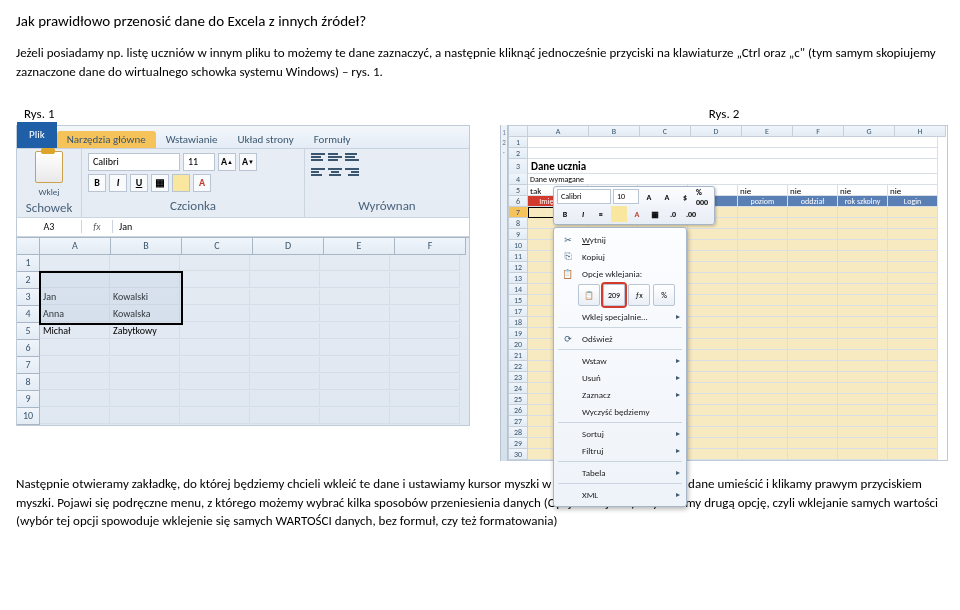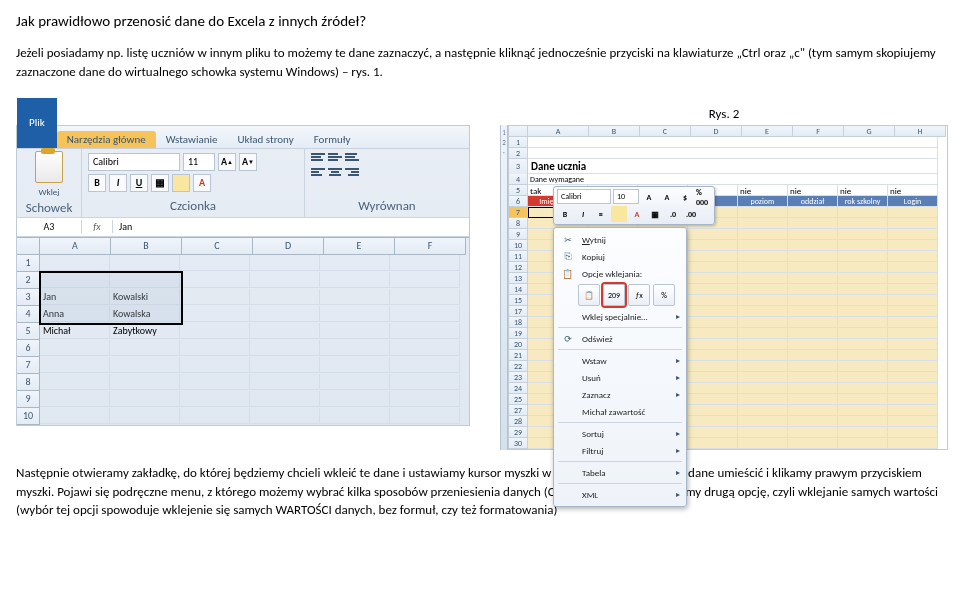--- a/index.html
+++ b/index.html
@@ -48,21 +48,21 @@
   .tabstrip {
     display: flex;
     align-items: flex-end;
     height: 22px;
     background: linear-gradient(#f3f7fb,#e4ecf5);
     border-bottom: 1px solid #c8d2de;
   }
   .filetab {
     background: #1f5fa8;
     color: #fff;
-    padding: 16px 12px;
+    padding: 4px 12px;
     font-size: 11px;
     height: 18px;
     line-height: 18px;
   }
   .tab {
     padding: 2px 10px;
     color: #3b5770;
     font-size: 11px;
   }
   .tab.active {
@@ -812,20 +812,31 @@
             <div class="mcell cream" style="width:50px"></div>
             <div class="mcell cream" style="width:50px"></div>
             <div class="mcell cream" style="width:50px"></div>
             <div class="mcell cream" style="width:50px"></div>
             <div class="mcell cream" style="width:50px"></div>
             <div class="mcell cream" style="width:50px"></div>
             <div class="mcell cream" style="width:50px"></div>
           </div>
           <div class="minirow">
             <div class="mrowhead">25</div>
+            <div class="mcell cream" style="width:60px"></div>
+            <div class="mcell cream" style="width:50px"></div>
+            <div class="mcell cream" style="width:50px"></div>
+            <div class="mcell cream" style="width:50px"></div>
+            <div class="mcell cream" style="width:50px"></div>
+            <div class="mcell cream" style="width:50px"></div>
+            <div class="mcell cream" style="width:50px"></div>
+            <div class="mcell cream" style="width:50px"></div>
+          </div>
+          <div class="minirow">
+            <div class="mrowhead">26</div>
             <div class="mcell cream" style="width:60px"></div>
             <div class="mcell cream" style="width:50px"></div>
             <div class="mcell cream" style="width:50px"></div>
             <div class="mcell cream" style="width:50px"></div>
             <div class="mcell cream" style="width:50px"></div>
             <div class="mcell cream" style="width:50px"></div>
             <div class="mcell cream" style="width:50px"></div>
             <div class="mcell cream" style="width:50px"></div>
           </div>
           <div class="minirow">
@@ -935,21 +946,21 @@
                 <span>Usuń</span>
                 <span class="arrow">▸</span>
               </div>
             <div class="ctxitem">
                 <span class="ic"></span>
                 <span>Zaznacz</span>
                 <span class="arrow">▸</span>
               </div>
             <div class="ctxitem">
                 <span class="ic"></span>
-                <span>Michał zawartość</span>
+                <span>Wyczyść będziemy</span>
               </div>
             <div class="ctxsep"></div>
             <div class="ctxitem">
                 <span class="ic"></span>
                 <span>Sortuj</span>
                 <span class="arrow">▸</span>
               </div>
             <div class="ctxitem">
                 <span class="ic"></span>
                 <span>Filtruj</span>

